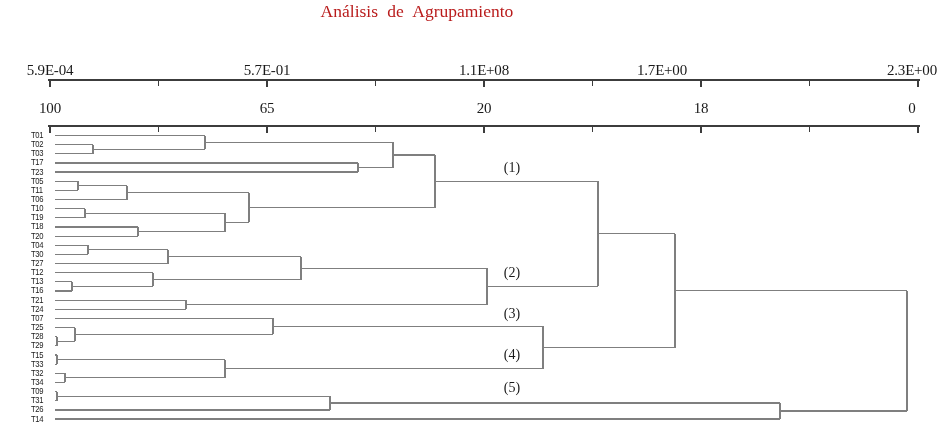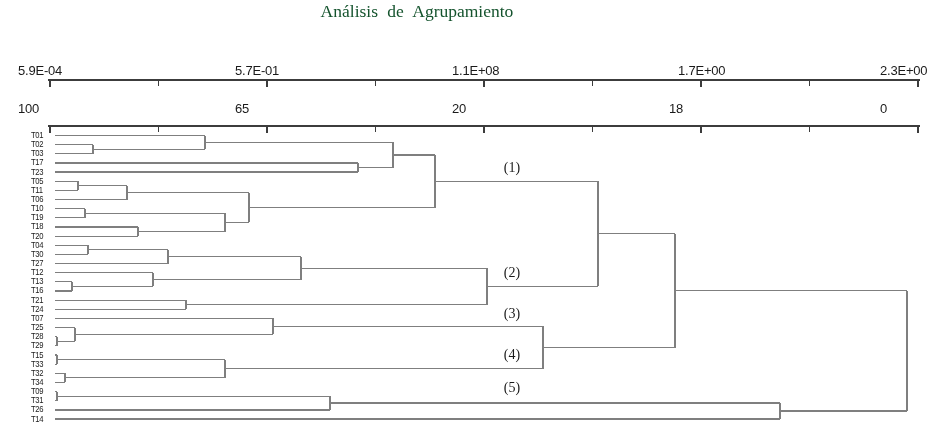--- a/index.html
+++ b/index.html
@@ -3,32 +3,32 @@
 <meta charset="utf-8">
 <style>
   html,body{margin:0;padding:0;background:#ffffff;}
   .stage{
     position:relative;width:944px;height:423px;background:#ffffff;overflow:hidden;
     font-family:"Liberation Sans",sans-serif;color:#111;
   }
   .title{
     position:absolute;top:2px;left:0;width:834px;text-align:center;
     font-family:"Liberation Serif",serif;font-size:17.5px;line-height:19px;
-    word-spacing:5px;color:#14532d;
+    word-spacing:5px;color:#b91c1c;
   }
   .axis-title{
     position:absolute;left:0;width:944px;text-align:center;
     font-family:"Liberation Serif",serif;font-size:15.5px;line-height:17px;
     word-spacing:2px;color:#000;
   }
   .axis-title.t1{top:38px;}
   .axis-title.t2{top:90px;}
   .tick-label{
-    position:absolute;width:64px;
-    font-size:13px;line-height:11px;color:#1a1a1a;letter-spacing:-0.2px;
+    position:absolute;width:64px;text-align:center;
+    font-size:15px;line-height:11px;color:#1a1a1a;letter-spacing:-0.2px;font-family:Liberation Serif, serif;
   }
   .leaf-label{
     position:absolute;font-size:9px;line-height:9px;color:#1a1a1a;
     letter-spacing:-0.4px;transform:scaleX(0.85);transform-origin:0 50%;
     white-space:nowrap;
   }
   .cluster-label{
     position:absolute;width:44px;text-align:center;
     font-family:"Liberation Serif",serif;font-size:14px;line-height:14px;color:#1a1a1a;
   }
@@ -151,21 +151,21 @@
       <line x1="55" y1="419.057" x2="780.028085465402" y2="419.057" stroke="#7f7f7f" stroke-width="1.2" shape-rendering="crispEdges"></line>
       <line x1="780.028085465402" y1="403.04975" x2="780.028085465402" y2="419.057" stroke="#7f7f7f" stroke-width="1.2" shape-rendering="crispEdges"></line>
       <line x1="674.9731365872115" y1="290.71315625" x2="907.052843990415" y2="290.71315625" stroke="#7f7f7f" stroke-width="1.2" shape-rendering="crispEdges"></line>
       <line x1="780.028085465402" y1="411.053375" x2="907.052843990415" y2="411.053375" stroke="#7f7f7f" stroke-width="1.2" shape-rendering="crispEdges"></line>
       <line x1="907.052843990415" y1="290.71315625" x2="907.052843990415" y2="411.053375" stroke="#7f7f7f" stroke-width="1.2" shape-rendering="crispEdges"></line>
     </svg>
   <div id="overlay">
       <div class="tick-label" style="left: 18px; top: 65px;">5.9E-04</div>
       <div class="tick-label" style="left: 235px; top: 65px;">5.7E-01</div>
       <div class="tick-label" style="left: 452px; top: 65px;">1.1E+08</div>
-      <div class="tick-label" style="left: 678px; top: 65px;">1.7E+00</div>
+      <div class="tick-label" style="left: 630px; top: 65px;">1.7E+00</div>
       <div class="tick-label" style="left: 880px; top: 65px;">2.3E+00</div>
       <div class="tick-label" style="left: 18px; top: 103px;">100</div>
       <div class="tick-label" style="left: 235px; top: 103px;">65</div>
       <div class="tick-label" style="left: 452px; top: 103px;">20</div>
       <div class="tick-label" style="left: 669px; top: 103px;">18</div>
       <div class="tick-label" style="left: 880px; top: 103px;">0</div>
       <div class="leaf-label" style="left: 31px; top: 131px;">T01</div>
       <div class="leaf-label" style="left: 31px; top: 140.147px;">T02</div>
       <div class="leaf-label" style="left: 31px; top: 149.294px;">T03</div>
       <div class="leaf-label" style="left: 31px; top: 158.441px;">T17</div>

